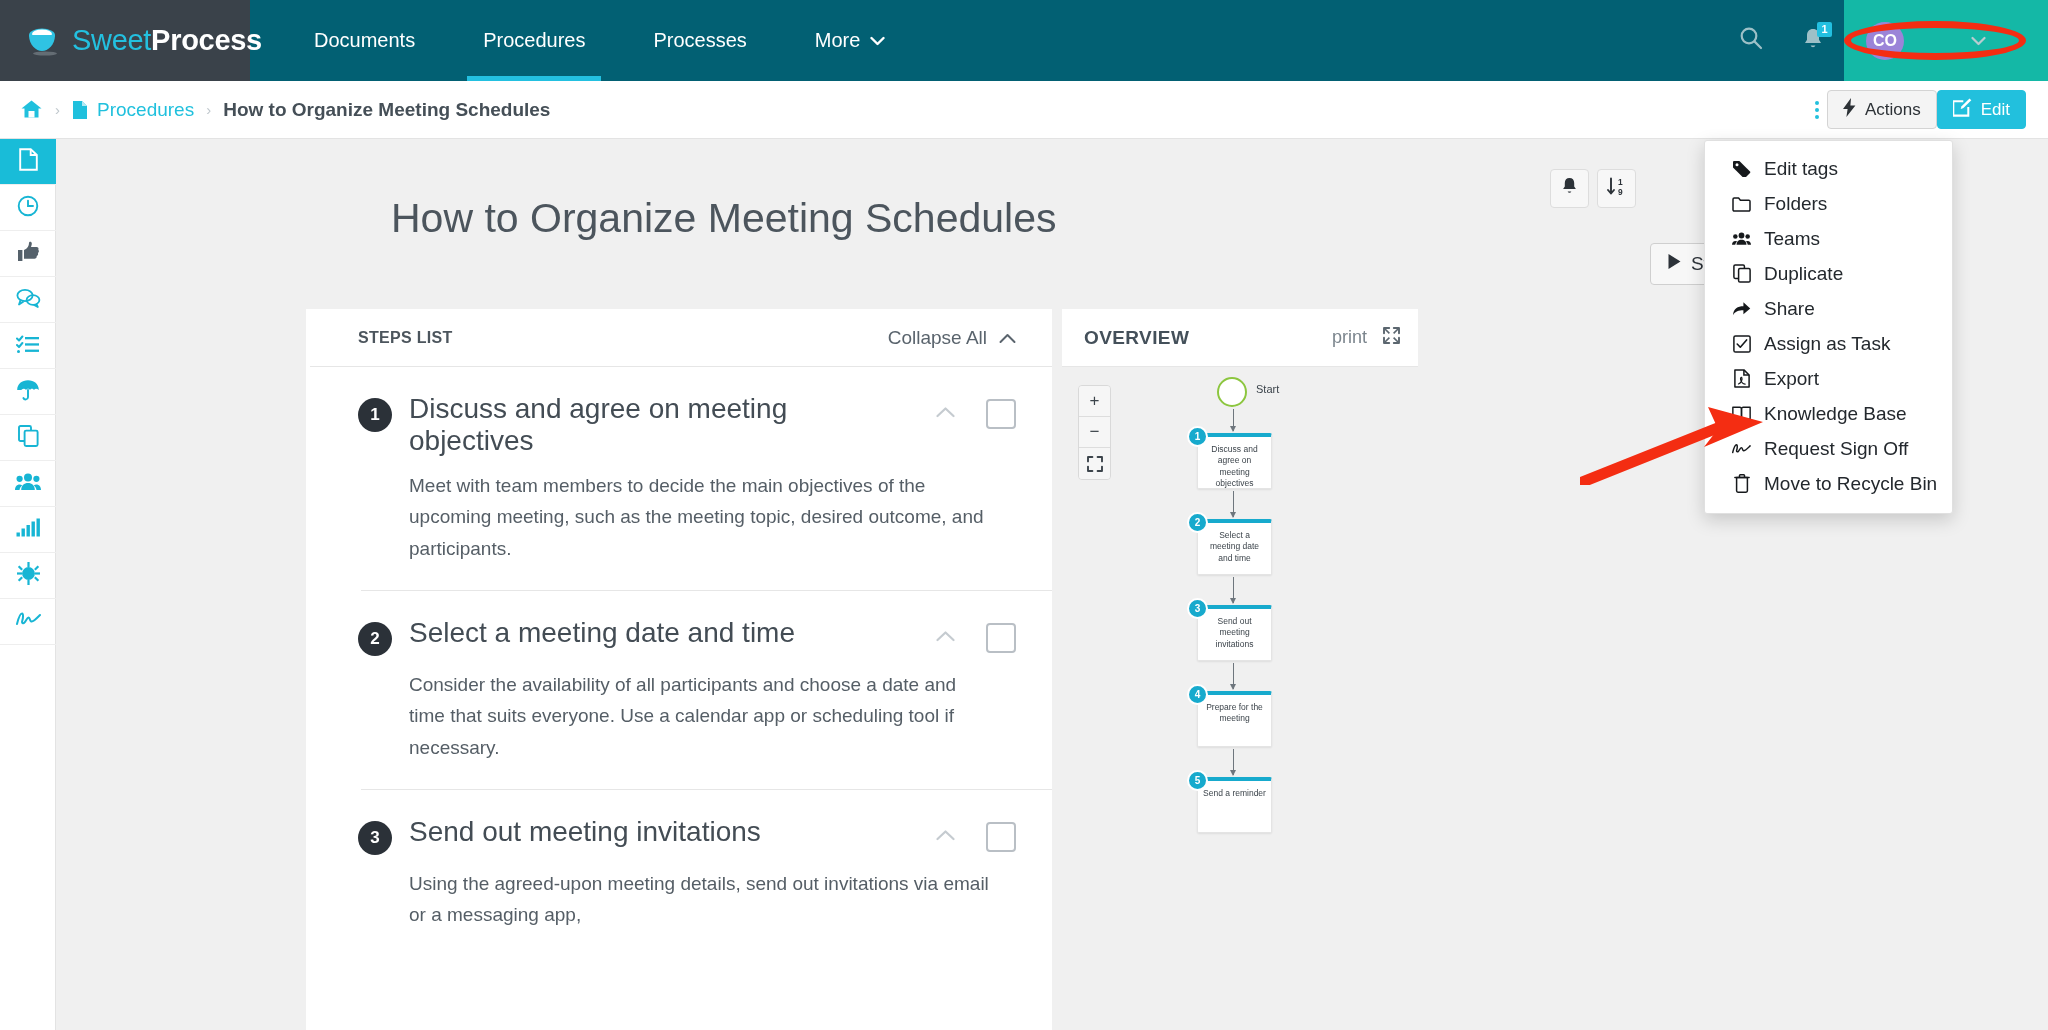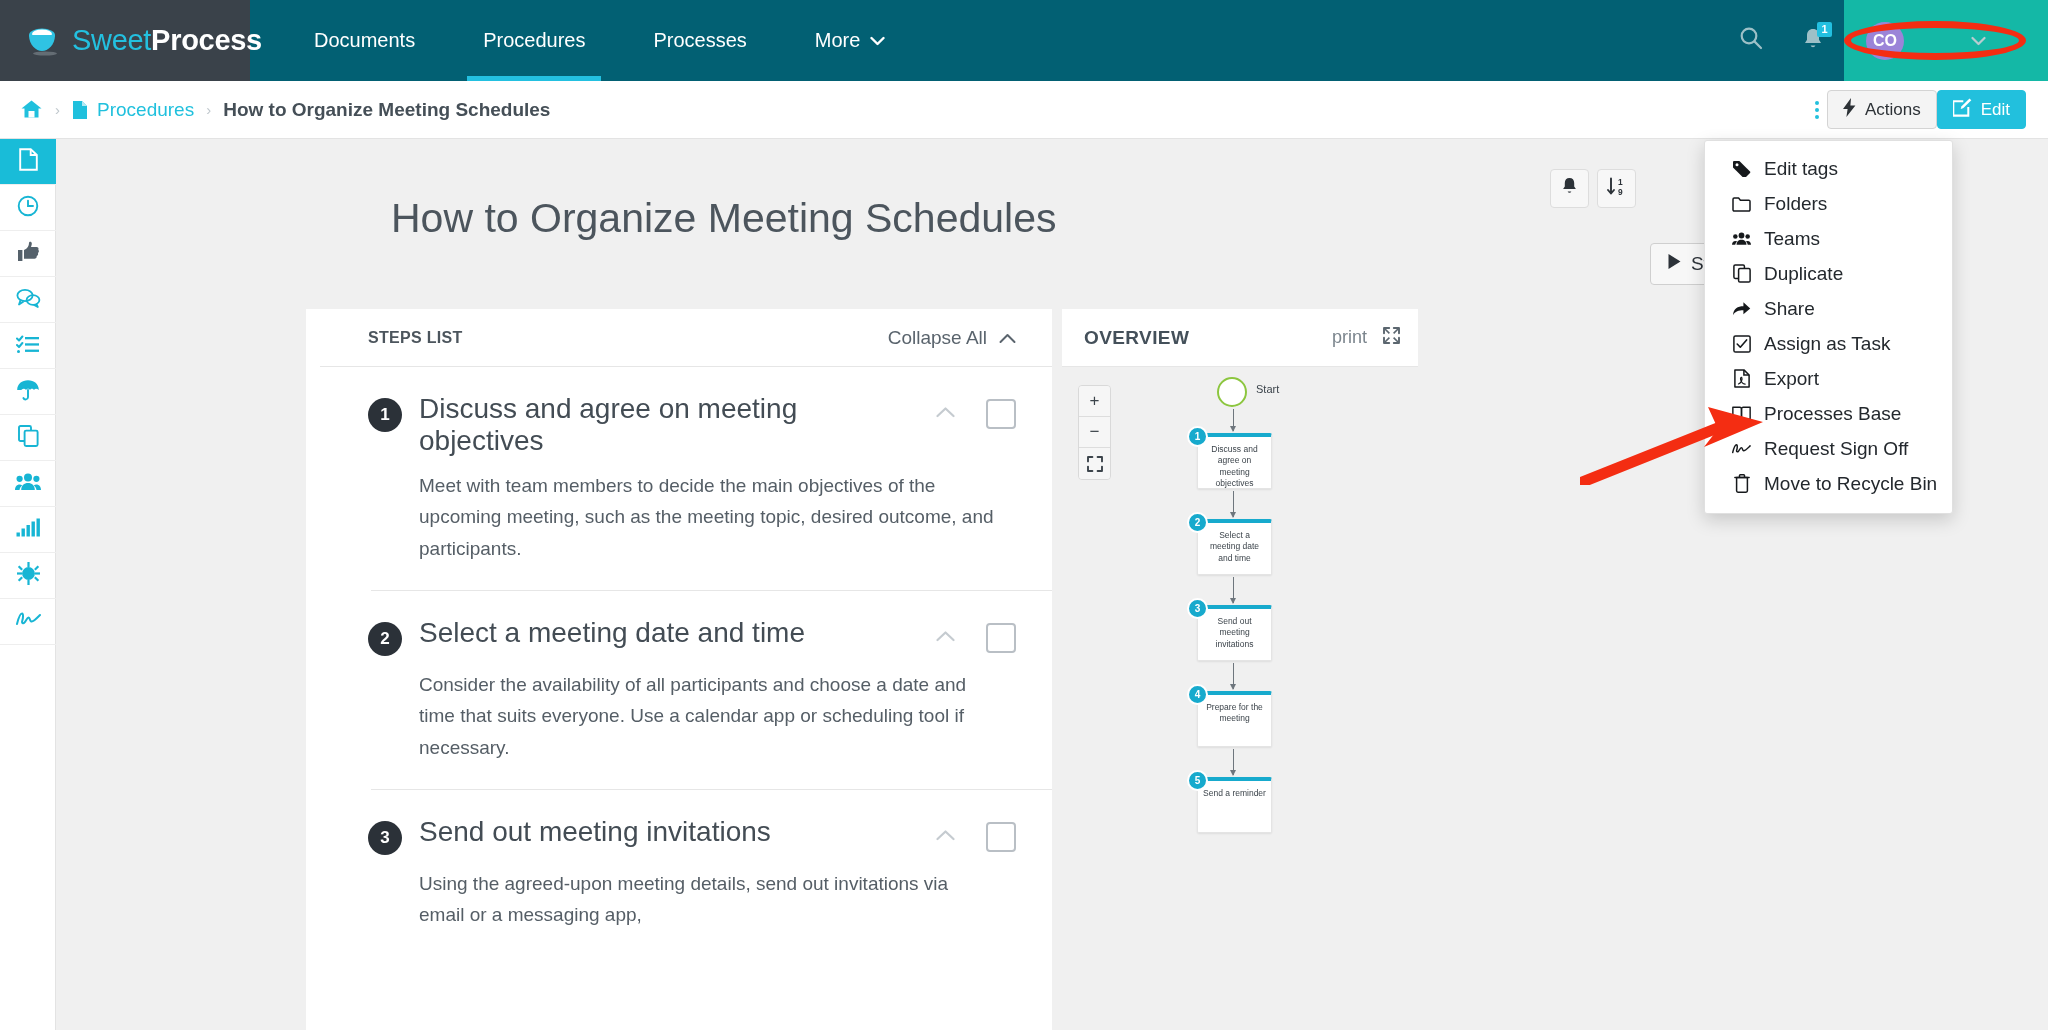--- a/index.html
+++ b/index.html
@@ -129,21 +129,21 @@
     position: absolute; right: 300px; top: 104px; height: 42px;
     background: #f7f7f7; border: 1px solid #cfcfcf; border-radius: 4px;
     display: flex; align-items: center; gap: 9px; padding: 0 16px;
     color: #2c3238; font-size: 19px; cursor: pointer; white-space: nowrap;
   }
 
   .content-row { display: flex; align-items: flex-start; padding-left: 250px; }
 
   .steps-panel {
     width: 746px; background: #ffffff; min-height: 721px; flex: none;
-    padding: 0 0 0 14px;
+    padding: 0 0 0 4px;
   }
   .steps-head {
     display: flex; align-items: center; height: 58px; padding: 0 36px 0 48px;
     border-bottom: 1px solid #e6e6e6;
   }
   .steps-head-label {
     font-size: 16px; font-weight: 700; color: #4c555d; letter-spacing: .3px;
   }
   .collapse-all {
     margin-left: auto; font-size: 19px; color: #5a646d; display: flex;
@@ -687,21 +687,21 @@
       </span>
       <span>Export</span>
     </div>
     <div class="dd-item">
       <span class="dd-ico">
         <svg width="20" height="17" viewBox="0 0 20 17">
             <path d="M0.9 2 h7.2 a1.9 1.9 0 0 1 1.9 1.9 v12 a1.5 1.5 0 0 0 -1.5 -1.4 H0.9 Z" fill="none" stroke="#16191c" stroke-width="1.5" stroke-linejoin="round"></path>
             <path d="M19.1 2 h-7.2 a1.9 1.9 0 0 0 -1.9 1.9 v12 a1.5 1.5 0 0 1 1.5 -1.4 h7.6 Z" fill="none" stroke="#16191c" stroke-width="1.5" stroke-linejoin="round"></path>
           </svg>
       </span>
-      <span>Processes Base</span>
+      <span>Knowledge Base</span>
     </div>
     <div class="dd-item">
       <span class="dd-ico">
         <svg width="22" height="14" viewBox="0 0 22 14">
             <path d="M0.8 11 C2.2 5.4 3.8 2 5.2 2 C6.5 2 6.2 5.9 5.4 8.4 C4.9 10.1 6.3 11 7.5 9.6 C8.7 8.2 9.8 5.4 11 5.4 C12.2 5.4 11.9 8.2 13.1 8.9 C14.6 9.7 17.4 6.8 21 3.4" stroke="#16191c" stroke-width="1.7" fill="none" stroke-linecap="round"></path>
           </svg>
       </span>
       <span>Request Sign Off</span>
     </div>
     <div class="dd-item">

